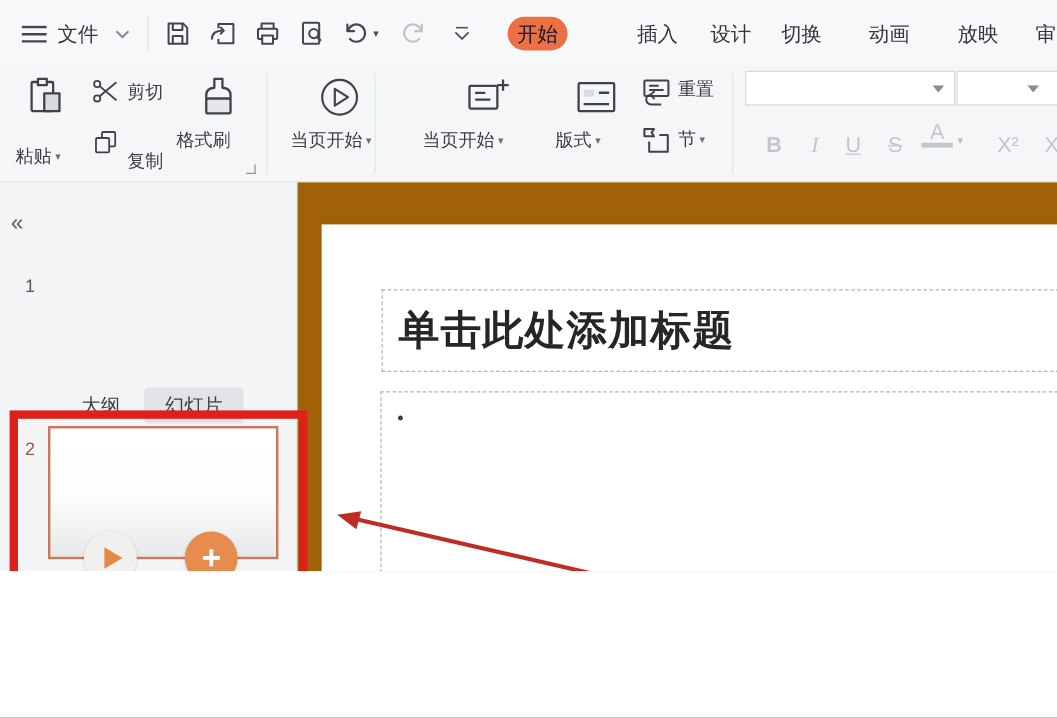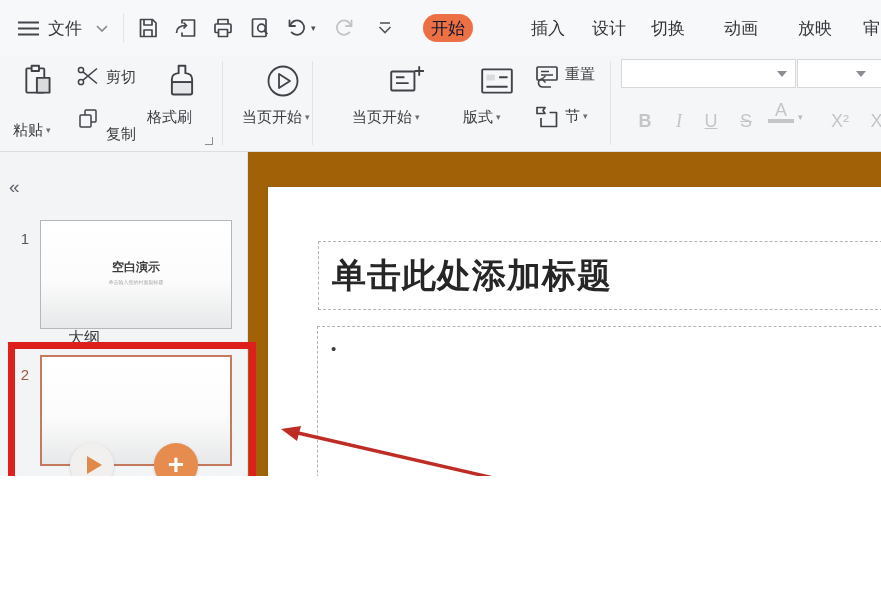--- a/index.html
+++ b/index.html
@@ -253,26 +253,23 @@
     <div class="fmtbtn" style="left:768px;top:42px;width:26px;border-bottom:4px solid #c3c6c9;height:26px">A</div>
     <div class="abs caret" style="left:798px;top:58px;color:#b6b9bc">▾</div>
     <div class="fmtbtn" style="left:822px;top:45px;width:36px">X²</div>
     <div class="fmtbtn" style="left:862px;top:45px;width:36px">X₂</div>
   </div>
 
   <div class="abs sidebar">
 
     <div class="abs" style="left:9px;top:24px;font-size:19px;color:#60646a;letter-spacing:-2px">«</div>
     <div class="panel-tab" style="left:56px;width:56px">大纲</div>
+    <div class="panel-tab" style="left:120px;width:83px;background:#e1e3e6;border-radius:4px">幻灯片</div>
 
     <div class="slidenum" style="top:78px">1</div>
-    <div class="thumb" style="top:68px;height:109px">
-      <div style="text-align:center;margin-top:38px;font-size:12px;font-weight:bold;color:#3a3a3a">空白演示</div>
-      <div style="text-align:center;margin-top:3px;font-size:5px;color:#a4a4a4">单击输入您的封面副标题</div>
-    </div>
 
     <div class="slidenum" style="top:214px;color:#a15a3c">2</div>
     <div class="thumb" style="top:203px;height:111px;border:2px solid #c5795e"></div>
 
     <div class="abs ctr" style="left:70px;top:291px;width:44px;height:44px;border-radius:50%;background:#f2f0ee;box-shadow:0 1px 3px rgba(0,0,0,.15);z-index:45">
       <div style="width:0;height:0;border-left:15px solid #e0894a;border-top:9px solid transparent;border-bottom:9px solid transparent;margin-left:5px"></div>
     </div>
     <div class="abs ctr" style="left:154px;top:291px;width:44px;height:44px;border-radius:50%;background:#e58c4e;box-shadow:0 1px 3px rgba(0,0,0,.15);z-index:45;color:#fff;font-size:28px;font-weight:bold;line-height:1">
       <span>+</span>
     </div>

